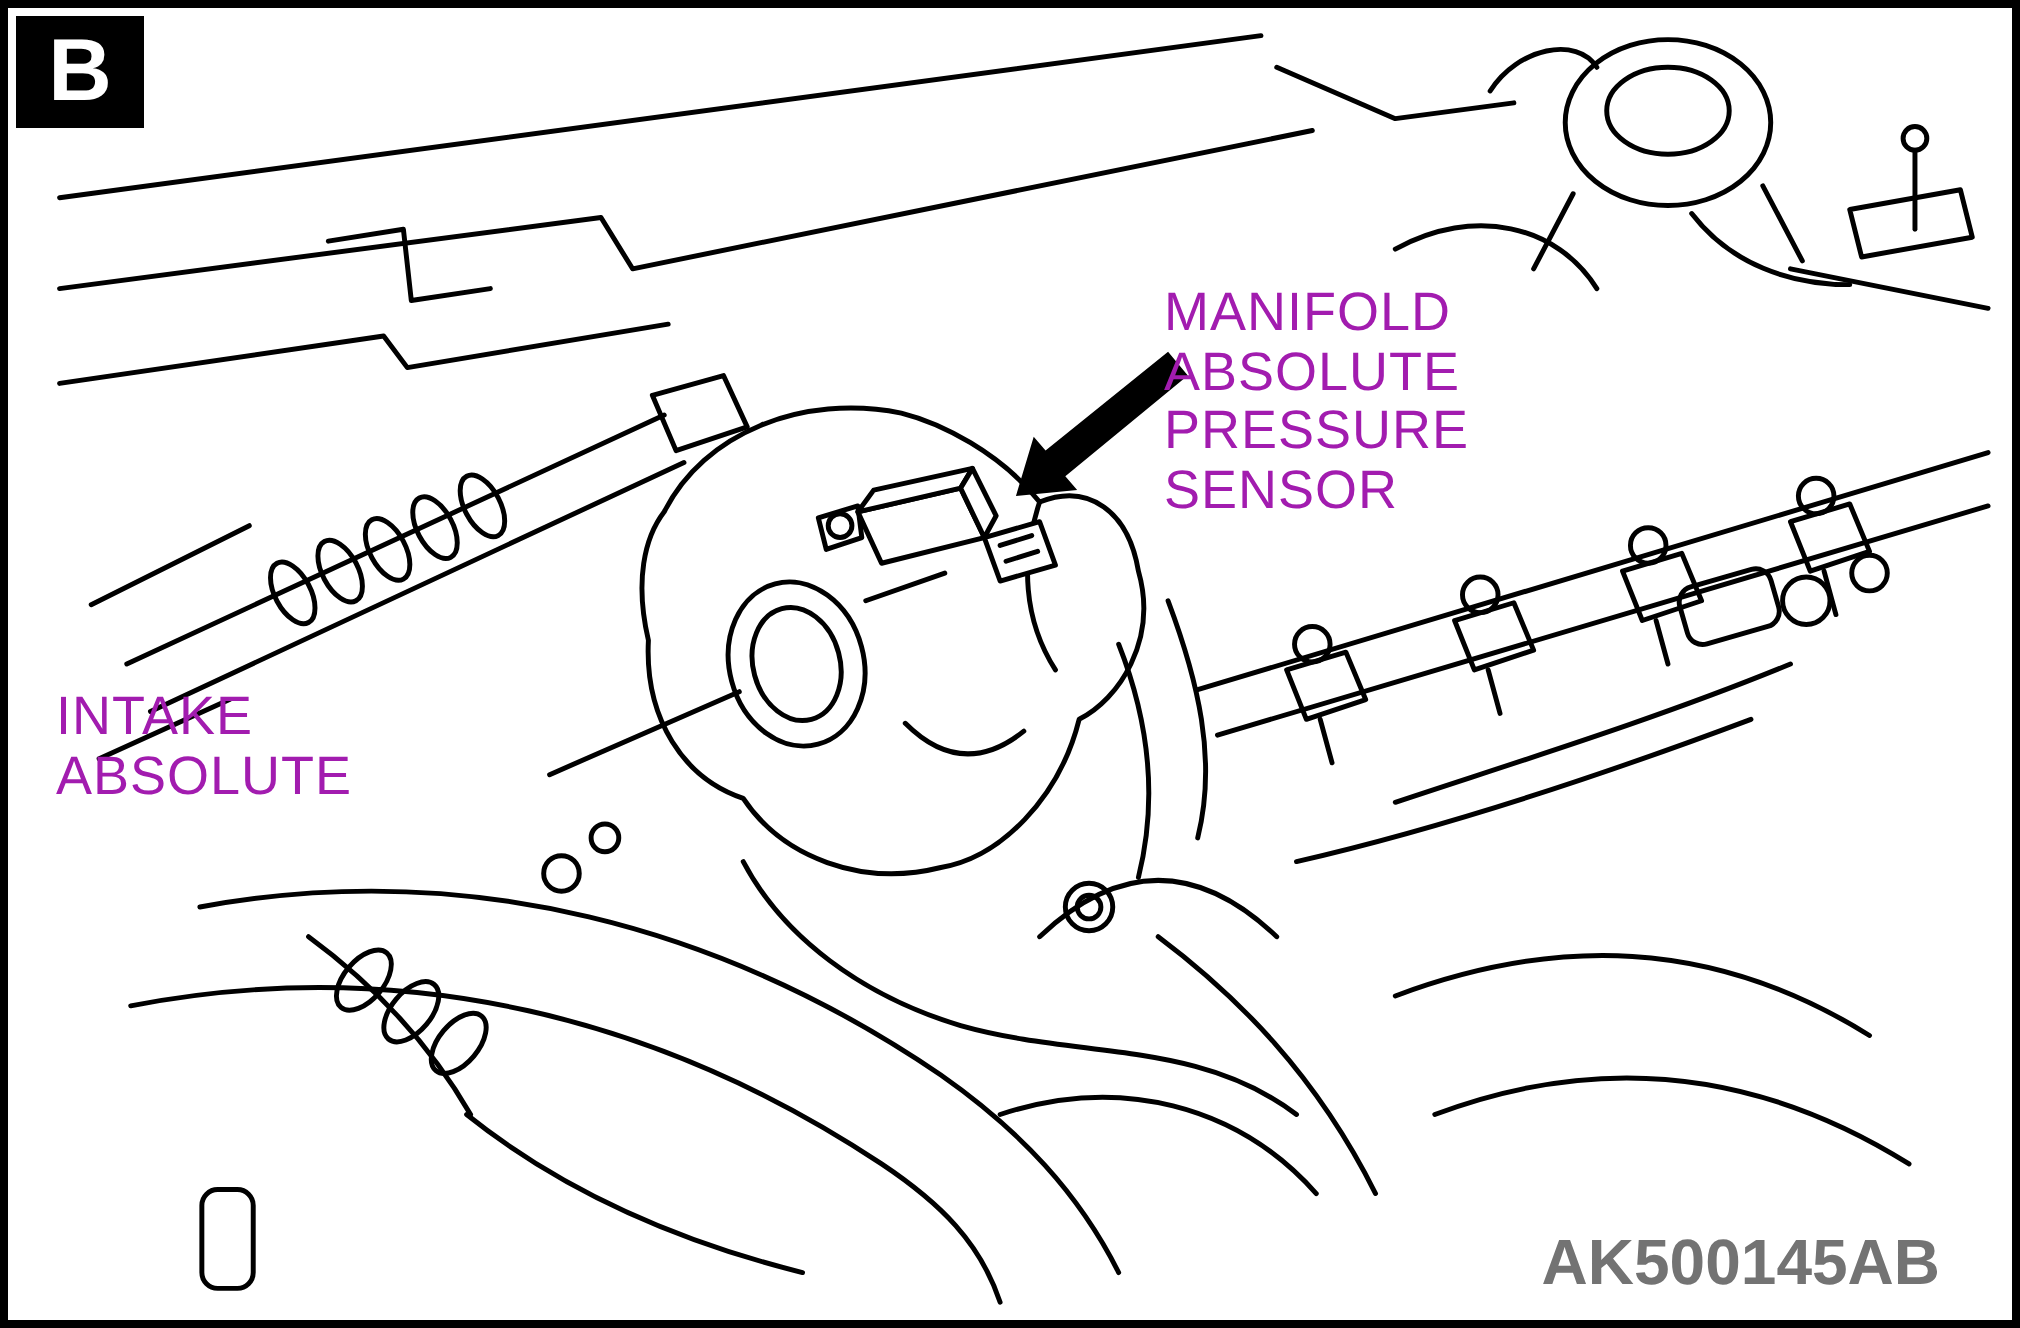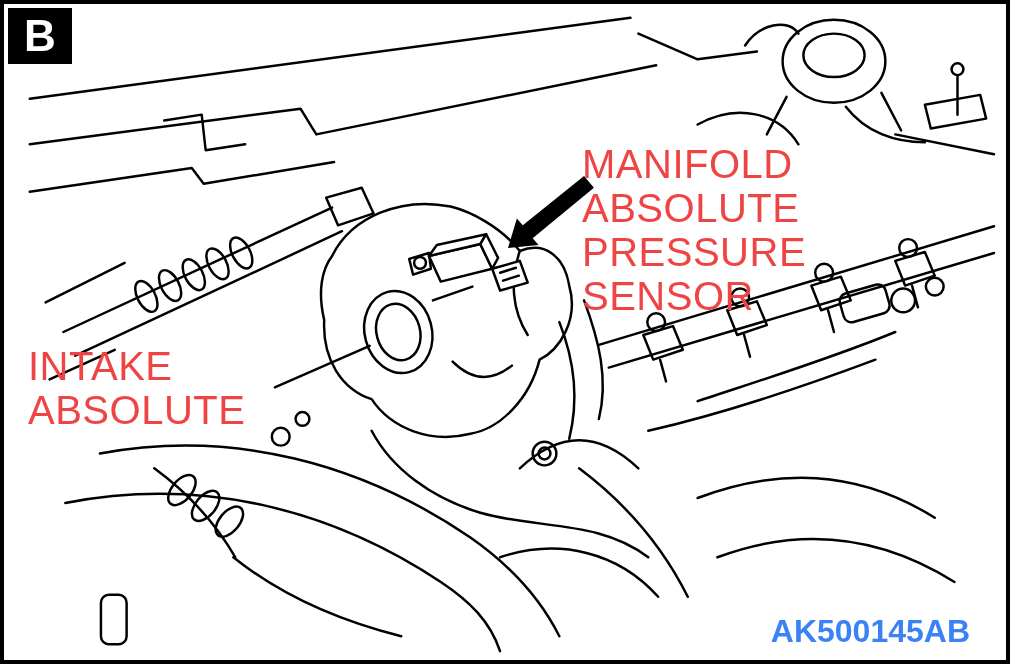--- a/index.html
+++ b/index.html
@@ -33,42 +33,42 @@
     z-index: 5;
   }
   .art {
     position: absolute;
     inset: 0;
     width: 100%;
     height: 100%;
   }
   .callout {
     position: absolute;
-    color: #ef4444;
+    color: #a21caf;
     white-space: pre-line;
-    font-size: 40px;
+    font-size: 27px;
     line-height: 1.10;
     letter-spacing: 0.5px;
     z-index: 4;
   }
   .callout.map-sensor {
     left: 578px;
     top: 138px;
   }
   .callout.intake-manifold {
     left: 24px;
     top: 340px;
   }
   .figure-code {
     position: absolute;
     right: 36px;
     bottom: 10px;
     font-size: 32px;
     font-weight: bold;
-    color: #3b82f6;
+    color: #737373;
     z-index: 4;
   }
 </style>
 </head>
 <body>
 
 <div class="figure">
 
   <div class="panel-badge">
     <span>B</span>

